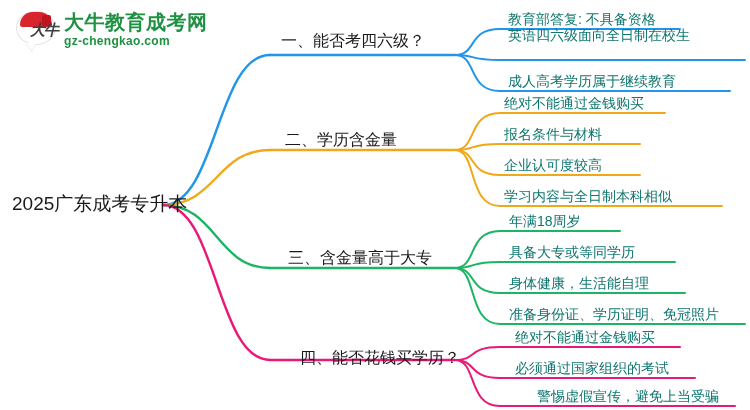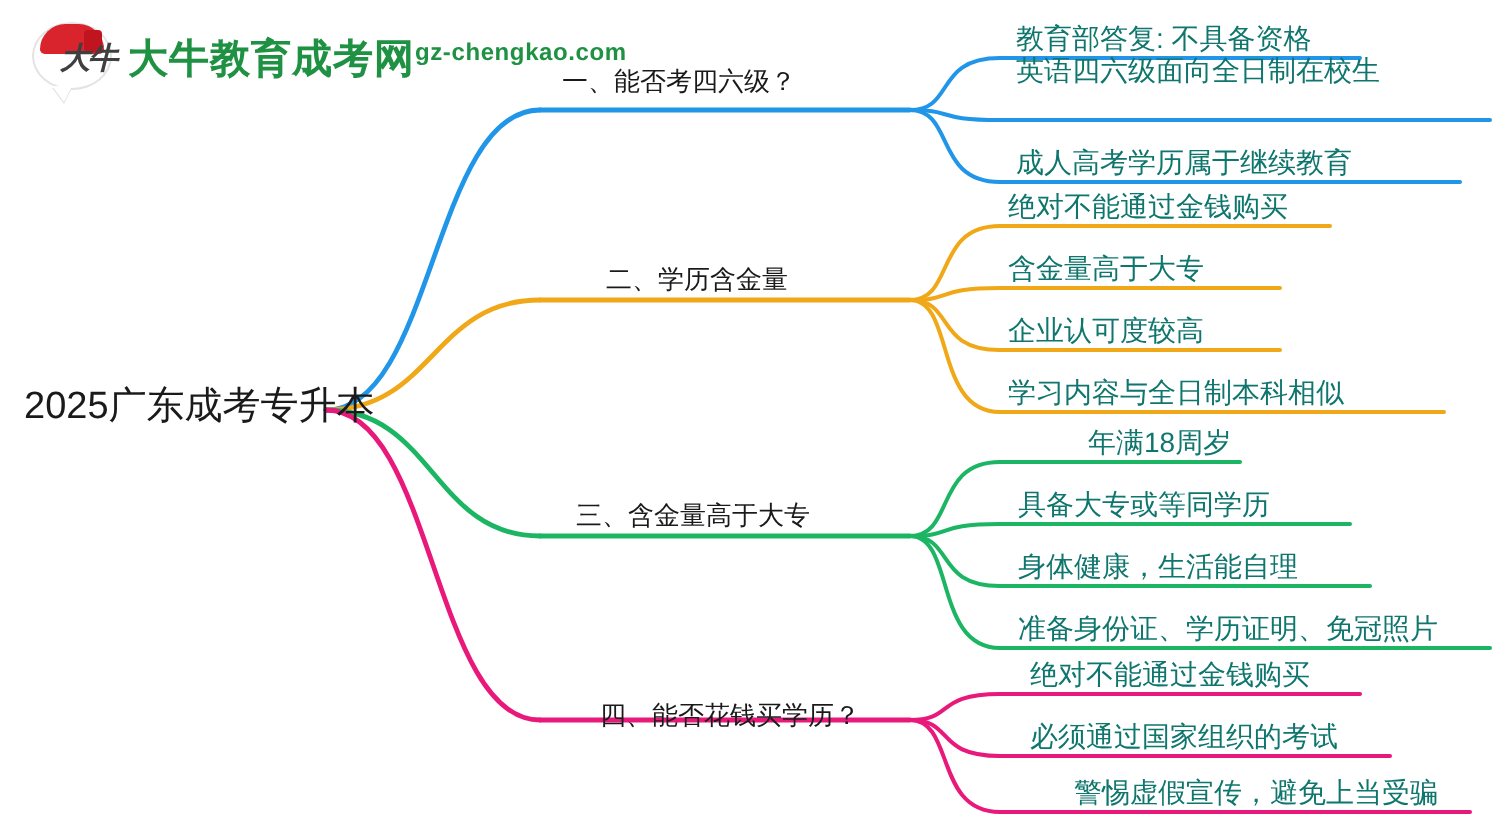--- a/index.html
+++ b/index.html
@@ -81,21 +81,21 @@
     text-align: right;
     font-size: 15px;
     font-weight: bold;
     color: #3f3f3f;
     letter-spacing: -1px;
     line-height: 17px;
     font-style: italic;
   }
   #logo-text {
     display: flex;
-    flex-direction: row;
+    flex-direction: column;
     justify-content: center;
   }
   #logo-title {
     font-size: 20px;
     font-weight: bold;
     color: #1e9142;
     letter-spacing: 0.5px;
     line-height: 23px;
     white-space: nowrap;
   }
@@ -125,21 +125,21 @@
     top: 192px;
     font-size: 19px;
     color: #1a1a1a;
     white-space: nowrap;
     line-height: 24px;
   }
 
   
   .branch-label {
     position: absolute;
-    font-size: 13px;
+    font-size: 16px;
     color: #1a1a1a;
     white-space: nowrap;
     line-height: 20px;
   }
 
   
   .leaf-label {
     position: absolute;
     font-size: 14px;
     color: #0f766e;
@@ -203,28 +203,28 @@
     <path d="M 500 406 L 735 406" stroke="#E8197A" stroke-width="2" fill="none" stroke-linecap="round"></path>
   </svg>
 
 <div id="root-node">2025广东成考专升本</div>
 
 <div class="branch-label" style="left:281px; top:31px;">一、能否考四六级？</div>
 <div class="leaf-label" style="left:508px; top:10px;">教育部答复: 不具备资格</div>
 <div class="leaf-label" style="left:508px; top:26px;">英语四六级面向全日制在校生</div>
 <div class="leaf-label" style="left:508px; top:72px;">成人高考学历属于继续教育</div>
 
-<div class="branch-label" style="left:303px; top:130px;">二、学历含金量</div>
+<div class="branch-label" style="left:285px; top:130px;">二、学历含金量</div>
 <div class="leaf-label" style="left:504px; top:94px;">绝对不能通过金钱购买</div>
-<div class="leaf-label" style="left:504px; top:125px;">含金量高于大专</div>
+<div class="leaf-label" style="left:504px; top:125px;">报名条件与材料</div>
 <div class="leaf-label" style="left:504px; top:156px;">企业认可度较高</div>
 <div class="leaf-label" style="left:504px; top:187px;">学习内容与全日制本科相似</div>
 
 <div class="branch-label" style="left:288px; top:248px;">三、含金量高于大专</div>
-<div class="leaf-label" style="left:509px; top:212px;margin-left:35px;">年满18周岁</div>
+<div class="leaf-label" style="left:509px; top:212px;">年满18周岁</div>
 <div class="leaf-label" style="left:509px; top:243px;">具备大专或等同学历</div>
 <div class="leaf-label" style="left:509px; top:274px;">身体健康，生活能自理</div>
 <div class="leaf-label" style="left:509px; top:305px;">准备身份证、学历证明、免冠照片</div>
 
 <div class="branch-label" style="left:300px; top:348px;">四、能否花钱买学历？</div>
 <div class="leaf-label" style="left:515px; top:328px;">绝对不能通过金钱购买</div>
 <div class="leaf-label" style="left:515px; top:359px;">必须通过国家组织的考试</div>
 <div class="leaf-label" style="left:537px; top:387px;">警惕虚假宣传，避免上当受骗</div>
 
 </body></html>

